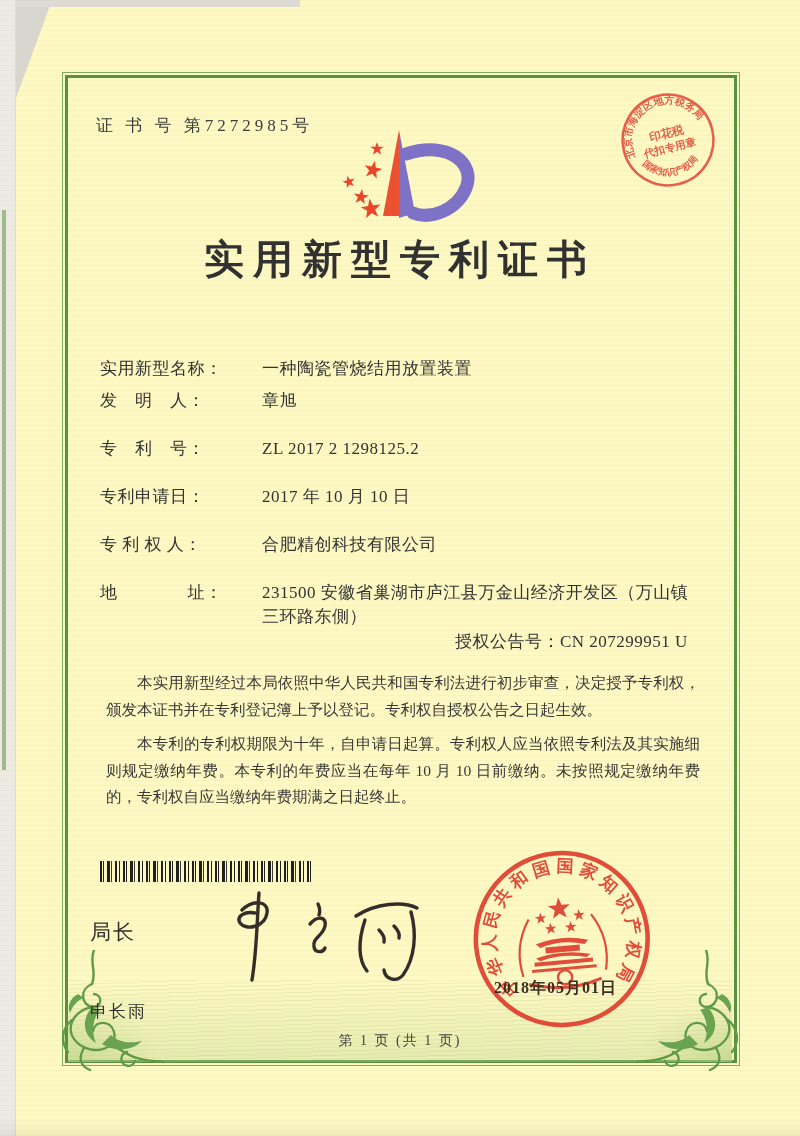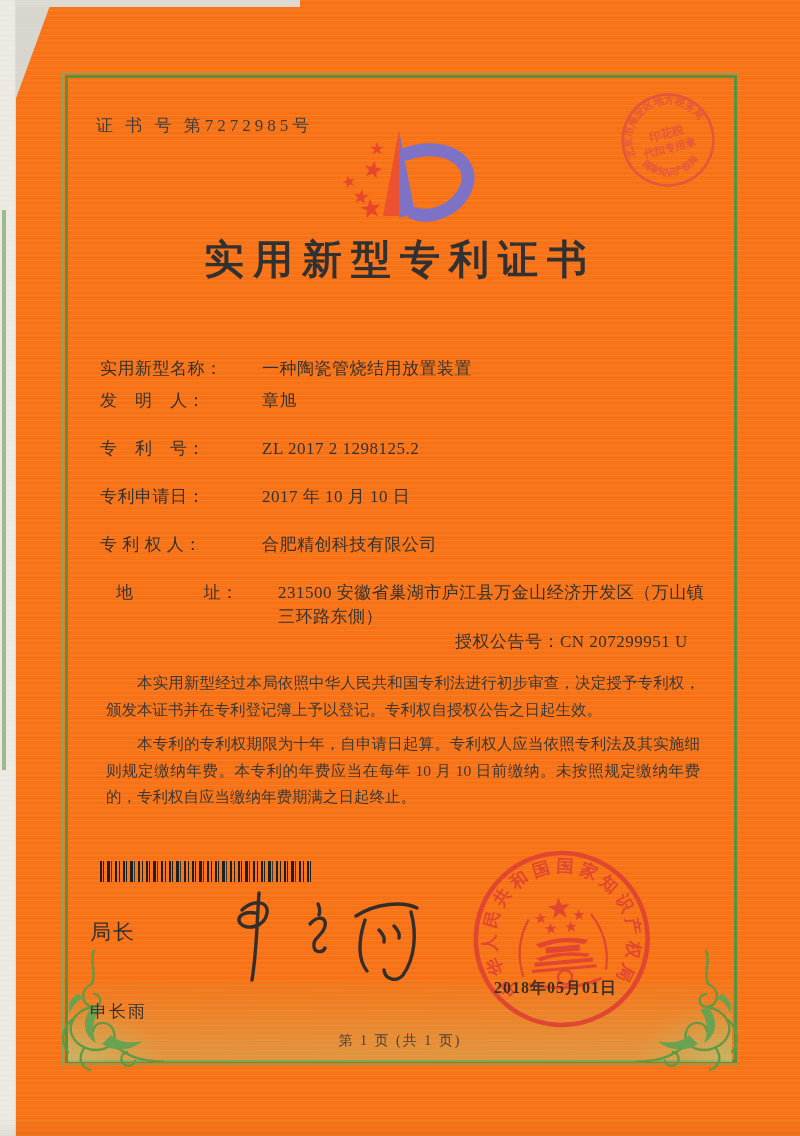--- a/index.html
+++ b/index.html
@@ -1,17 +1,17 @@
 <!DOCTYPE html>
 <html><head>
 <meta charset="utf-8">
 <style>
   html,body{margin:0;padding:0;}
   body{width:800px;height:1136px;background:#e9e6df;font-family:"Liberation Serif","DejaVu Serif",serif;}
-  .page{position:relative;width:800px;height:1136px;overflow:hidden;background:#f97316;}
+  .page{position:relative;width:800px;height:1136px;overflow:hidden;background:#fef9c3;}
   
   .photo-edge-left{position:absolute;left:0;top:0;width:15px;height:1136px;background:#eceae3;border-right:1px solid #dedbd2;}
   .photo-wedge{position:absolute;left:0;top:0;width:60px;height:150px;background:#d9d6cf;clip-path:polygon(0 0,52px 0,0 142px);}
   .photo-top{position:absolute;left:0;top:0;width:300px;height:7px;background:#dedbd4;}
   .cover-strip{position:absolute;left:2px;top:210px;width:4px;height:560px;background:#86a872;opacity:.75;}
   .paper-texture{position:absolute;inset:0;background:repeating-linear-gradient(180deg,rgba(203,206,168,.14) 0 1px,transparent 1px 5px);pointer-events:none;}
   .bottom-shade{position:absolute;left:0;bottom:0;width:800px;height:18px;background:linear-gradient(180deg,transparent,rgba(0,0,0,.05));}
   
   .frame-outer{position:absolute;left:62px;top:72px;width:676px;height:992px;border:1px solid #83aa62;}
   .frame-inner{position:absolute;inset:2px;border:3px solid #58913f;}
@@ -146,21 +146,21 @@
   </div>
   <div class="field-row" style="top:437px;">
     <span class="field-label">专　利　号：</span><span class="field-value">ZL 2017 2 1298125.2</span>
   </div>
   <div class="field-row" style="top:485px;">
     <span class="field-label">专利申请日：</span><span class="field-value">2017 年 10 月 10 日</span>
   </div>
   <div class="field-row" style="top:533px;">
     <span class="field-label">专 利 权 人：</span><span class="field-value">合肥精创科技有限公司</span>
   </div>
-  <div class="field-row" style="top:581px;margin-left:16px;">
+  <div class="field-row" style="top:581px;">
     <span class="field-label">地　　　　址：</span><span class="field-value">231500 安徽省巢湖市庐江县万金山经济开发区（万山镇
 三环路东側）</span>
   </div>
   <div class="field-row row-grant" style="top:630px;width:610px;">
     <span class="group2"><span>授权公告号：</span><span>CN 207299951 U</span></span>
   </div>
 
   <div class="body-text">
     <p>本实用新型经过本局依照中华人民共和国专利法进行初步审查，决定授予专利权，颁发本证书并在专利登记簿上予以登记。专利权自授权公告之日起生效。</p>
     <p>本专利的专利权期限为十年，自申请日起算。专利权人应当依照专利法及其实施细则规定缴纳年费。本专利的年费应当在每年 10 月 10 日前缴纳。未按照规定缴纳年费的，专利权自应当缴纳年费期满之日起终止。</p>

